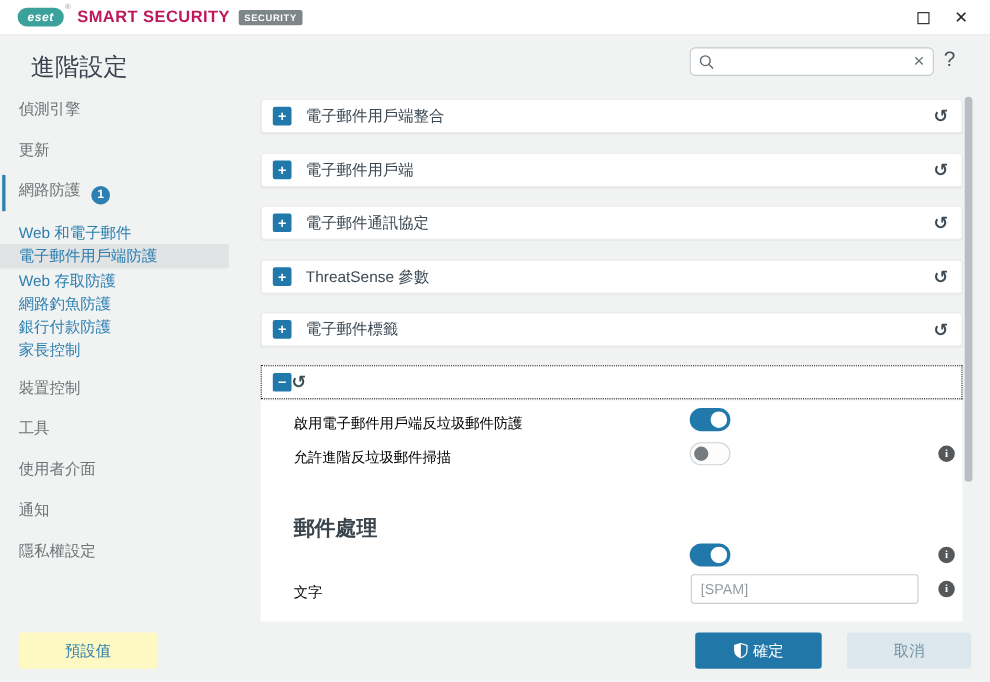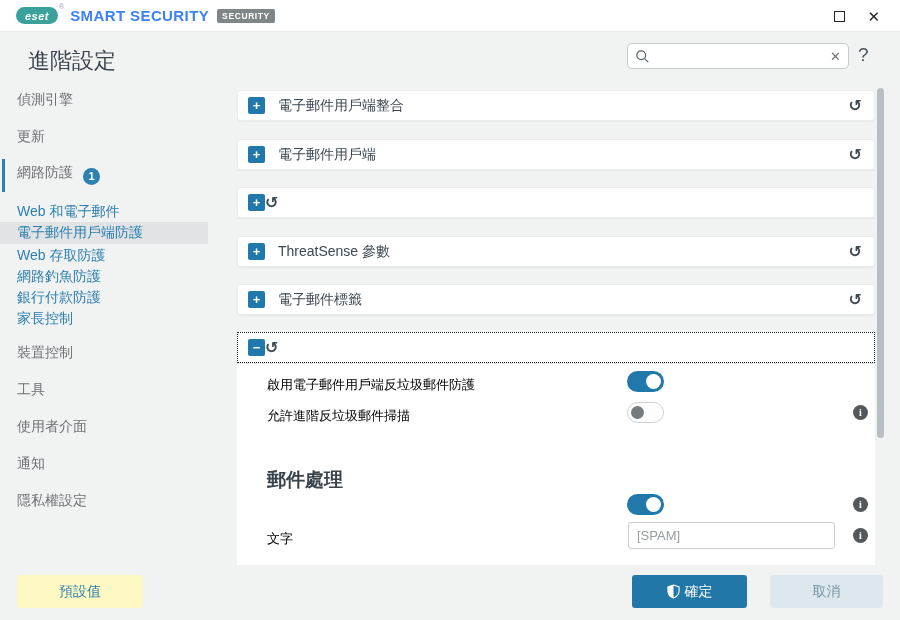--- a/index.html
+++ b/index.html
@@ -7,21 +7,21 @@
   body { font-family:"Liberation Sans","DejaVu Sans",sans-serif; background:#f1f2f2; }
   .window { position:relative; width:900px; height:620px; background:#f1f2f2; }
 
   
   .titlebar { position:absolute; top:0; left:0; width:900px; height:32px; background:#ffffff;
               border-bottom:1px solid #e9eaea; display:flex; align-items:center; padding:0 0 0 16px; }
   .logo-pill { display:inline-flex; align-items:center; justify-content:center; width:42px; height:17px;
                background:#3aa29b; color:#fff; border-radius:9px; font-size:11px; font-weight:bold;
                font-style:italic; letter-spacing:0.5px; }
   .reg { font-size:7px; color:#9aa4a8; align-self:flex-start; margin:3px 6px 0 1px; }
-  .brand-name { font-size:15px; font-weight:600; color:#3b82f6; letter-spacing:0.4px; }
+  .brand-name { font-size:15px; font-weight:600; color:#be185d; letter-spacing:0.4px; }
   .premium-badge { margin-left:8px; background:#7f868a; color:#fff; font-size:8.5px; font-weight:bold;
                    letter-spacing:0.6px; padding:2px 5px; border-radius:2px; }
   .win-controls { position:absolute; right:20px; top:0; height:32px; display:flex; align-items:center; gap:22px; }
   .btn-max { width:11px; height:11px; border:1.4px solid #1f2326; display:inline-block; cursor:pointer; }
   .btn-close { font-size:15px; color:#1f2326; line-height:1; cursor:pointer; }
 
   
   .page-title { position:absolute; left:28px; top:46px; font-size:22px; color:#39444e; }
   .searchbox { position:absolute; left:627px; top:43px; width:222px; height:26px; background:#fff;
                border:1px solid #c6cacd; border-radius:5px; display:flex; align-items:center; padding:0 7px; }
@@ -131,20 +131,21 @@
     <span class="card-label">電子郵件用戶端整合</span>
     <span class="undo">↺</span>
   </div>
   <div class="card" style="top:139px">
     <span class="expander">+</span>
     <span class="card-label">電子郵件用戶端</span>
     <span class="undo">↺</span>
   </div>
   <div class="card" style="top:187px">
     <span class="expander">+</span>
+    <span class="card-label">電子郵件通訊協定</span>
     <span class="undo">↺</span>
   </div>
   <div class="card" style="top:236px">
     <span class="expander">+</span>
     <span class="card-label">ThreatSense 參數</span>
     <span class="undo">↺</span>
   </div>
   <div class="card" style="top:284px">
     <span class="expander">+</span>
     <span class="card-label">電子郵件標籤</span>

